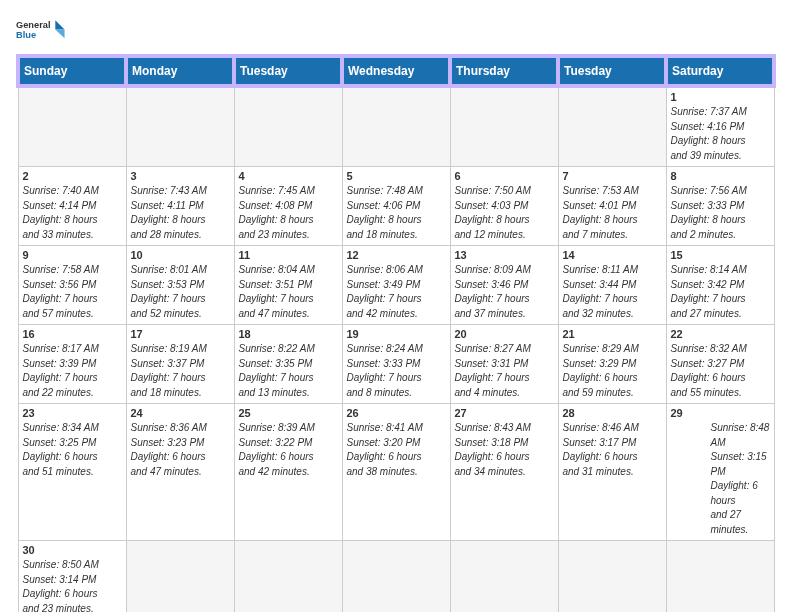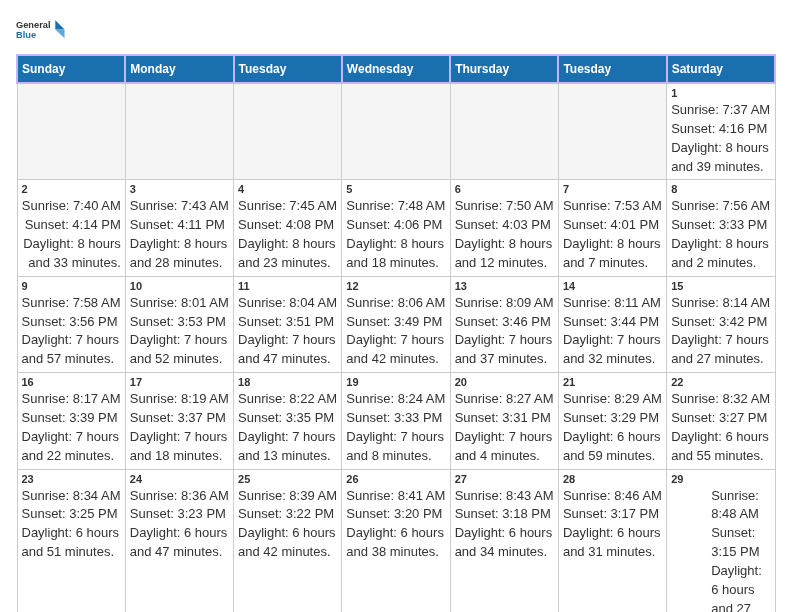--- a/index.html
+++ b/index.html
@@ -44,21 +44,21 @@
       border-collapse: collapse;
       border: 1px solid #ccc;
     }
     .calendar th {
       background: #1a6faf;
       color: #fff;
       font-size: 12px;
       font-weight: bold;
       padding: 6px 4px;
       text-align: left;
-      border: 2px solid #c4b5fd;
+      border: 4px solid #c4b5fd;
     }
     .calendar td {
       border: 1px solid #ccc;
       vertical-align: top;
       padding: 3px 4px;
       width: 108px;
       min-height: 80px;
       background: #fff;
       font-size: 9.5px;
       color: #333;
@@ -66,23 +66,24 @@
     .calendar td.empty {
       background: #f5f5f5;
     }
     .day-number {
       font-weight: bold;
       font-size: 11px;
       display: block;
       margin-bottom: 2px;
     }
     .day-info {
-      font-size: 13px;
+      font-size: 10px;
       line-height: 1.45;
       color: #333;
+      font-style: italic;
     }
   </style>
 </head>
 <body>
 
 <div class="header-section">
   <div class="logo-area">
     <svg class="logo-icon" viewBox="0 0 70 40" xmlns="http://www.w3.org/2000/svg">
       <text x="0" y="16" font-family="Arial" font-size="13" font-weight="bold" fill="#333">General</text>
       <text x="0" y="30" font-family="Arial" font-size="13" font-weight="bold" fill="#1a6faf">Blue</text>
@@ -116,21 +117,21 @@
           <span class="day-number">1</span>
           <div class="day-info" style="white-space: pre-line;">Sunrise: 7:37 AM
 Sunset: 4:16 PM
 Daylight: 8 hours
 and 39 minutes.</div>
         </td>
       </tr>
       <tr>
         <td>
           <span class="day-number">2</span>
-          <div class="day-info" style="white-space: pre-line; text-align: right;">Sunrise: 7:40 AM
+          <div class="day-info" style="white-space: pre-line;">Sunrise: 7:40 AM
 Sunset: 4:14 PM
 Daylight: 8 hours
 and 33 minutes.</div>
         </td>
         <td>
           <span class="day-number">3</span>
           <div class="day-info" style="white-space: pre-line;">Sunrise: 7:43 AM
 Sunset: 4:11 PM
 Daylight: 8 hours
 and 28 minutes.</div>

